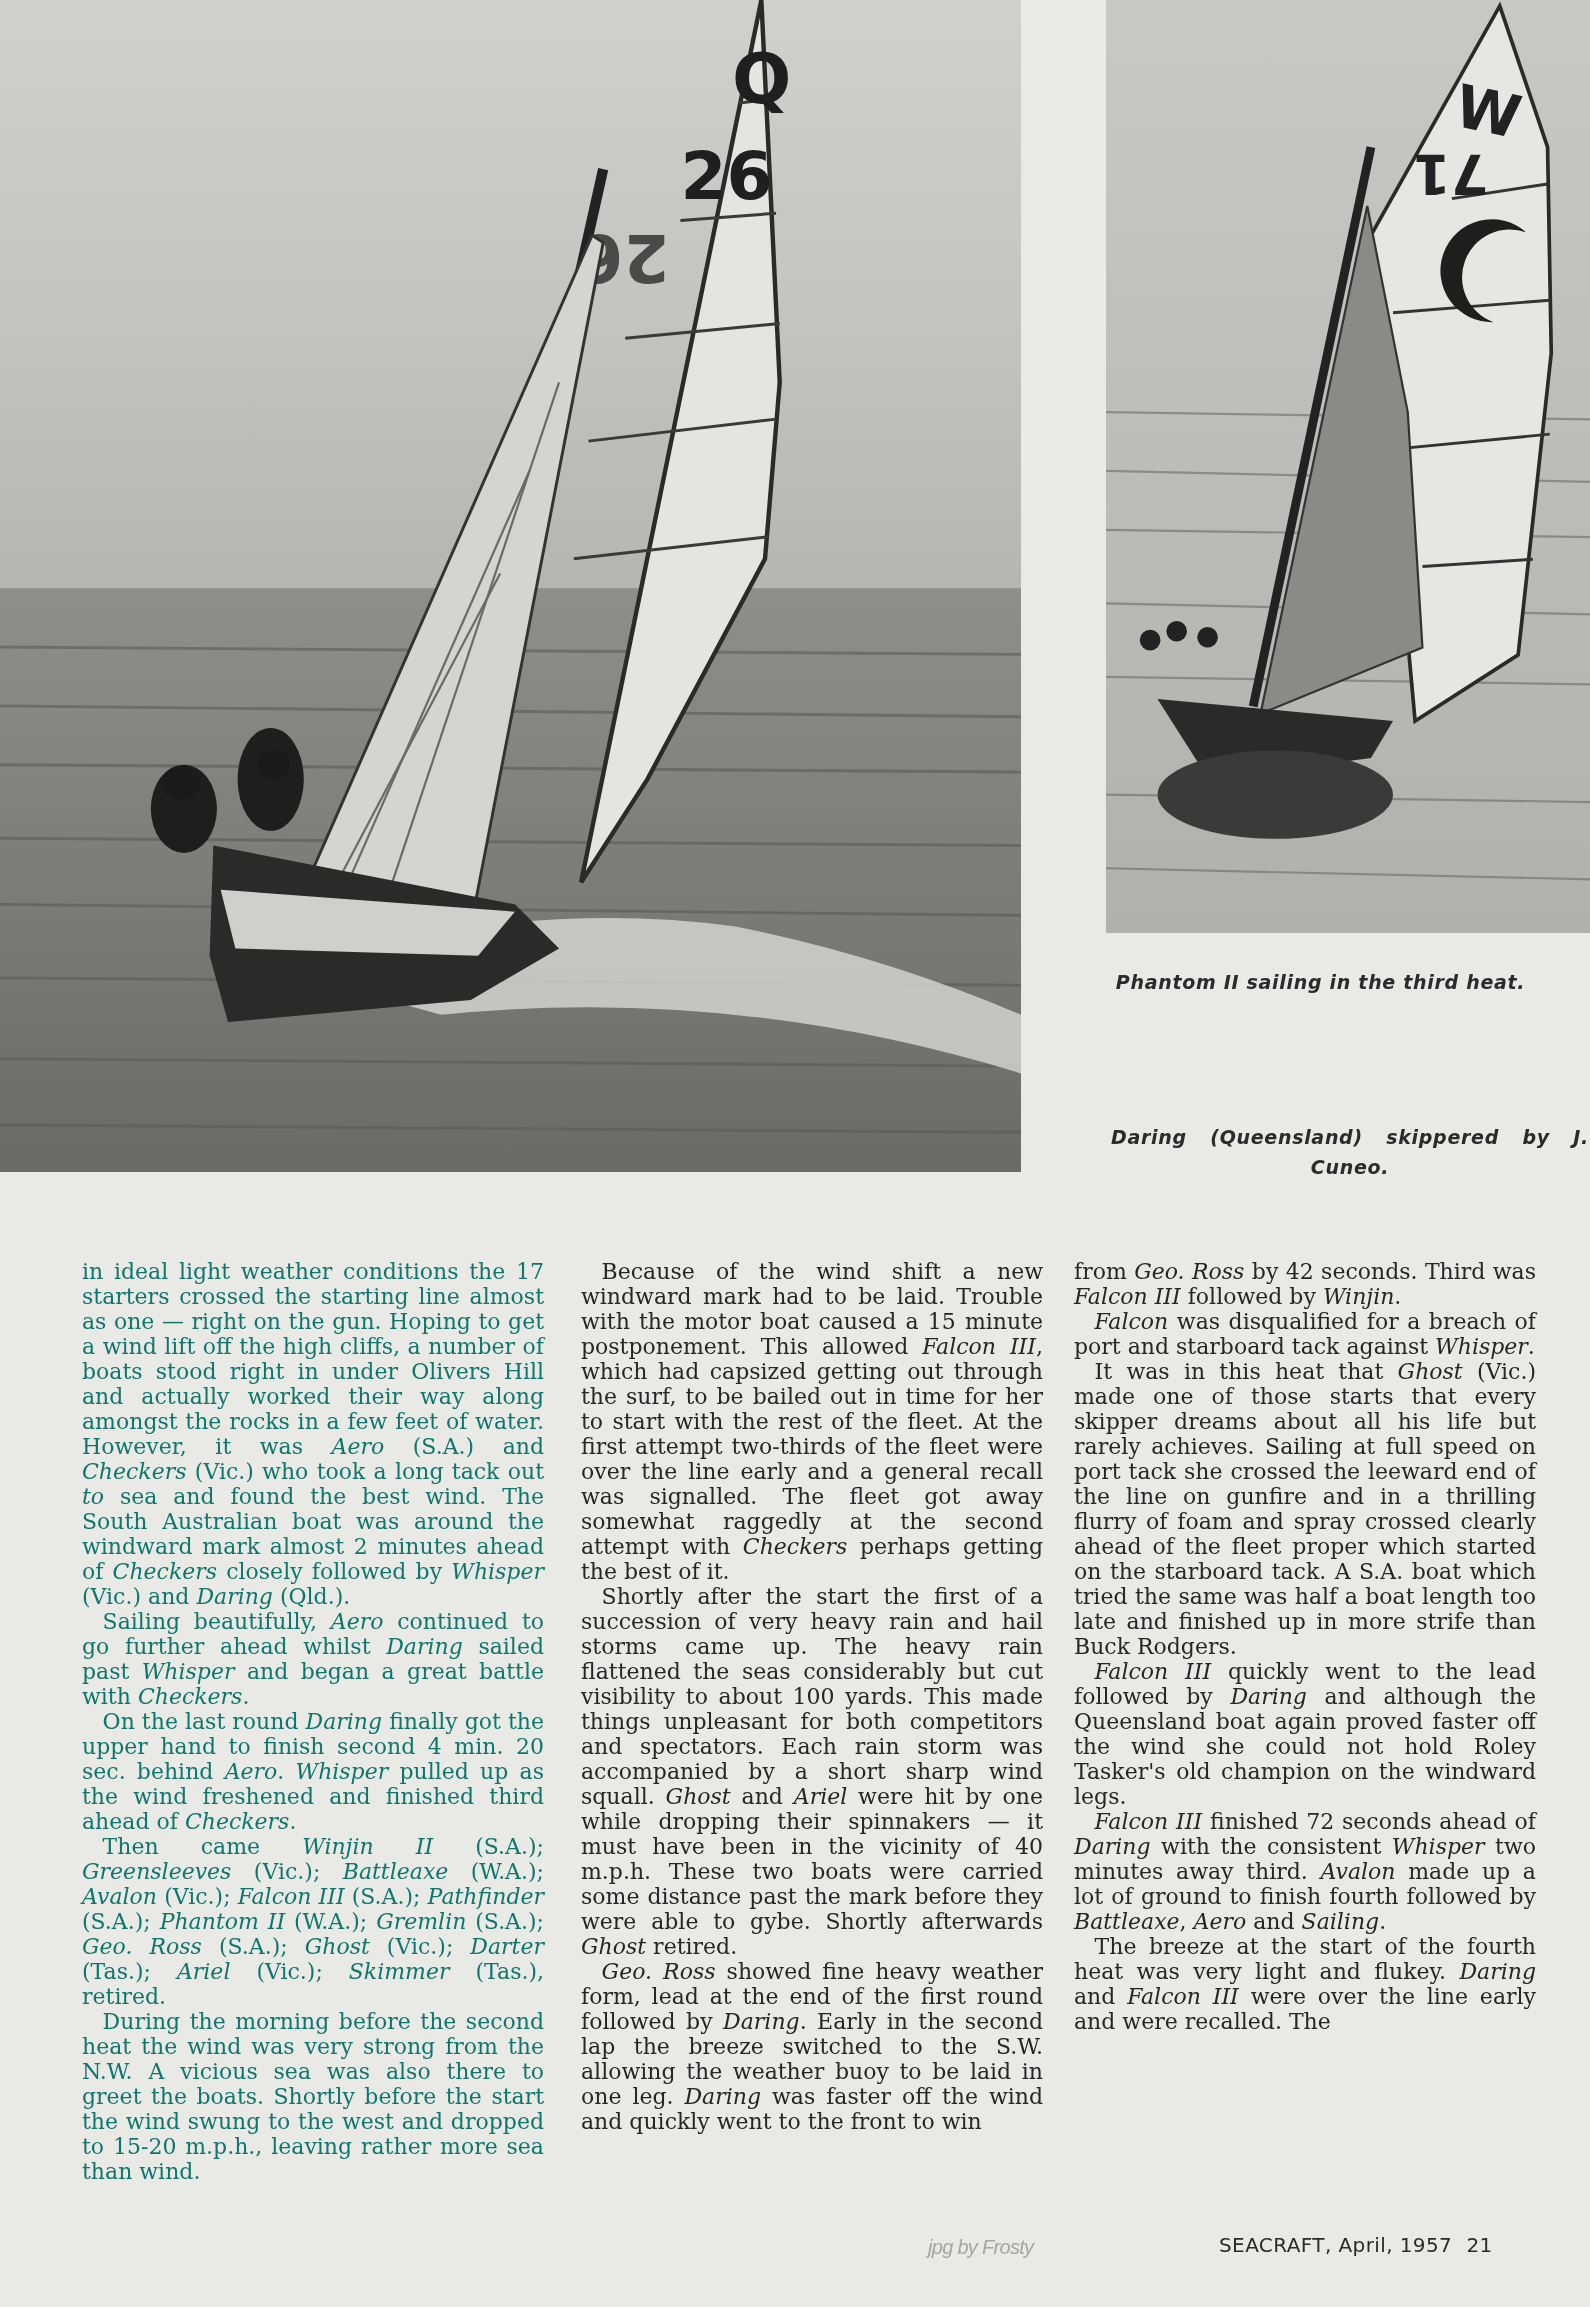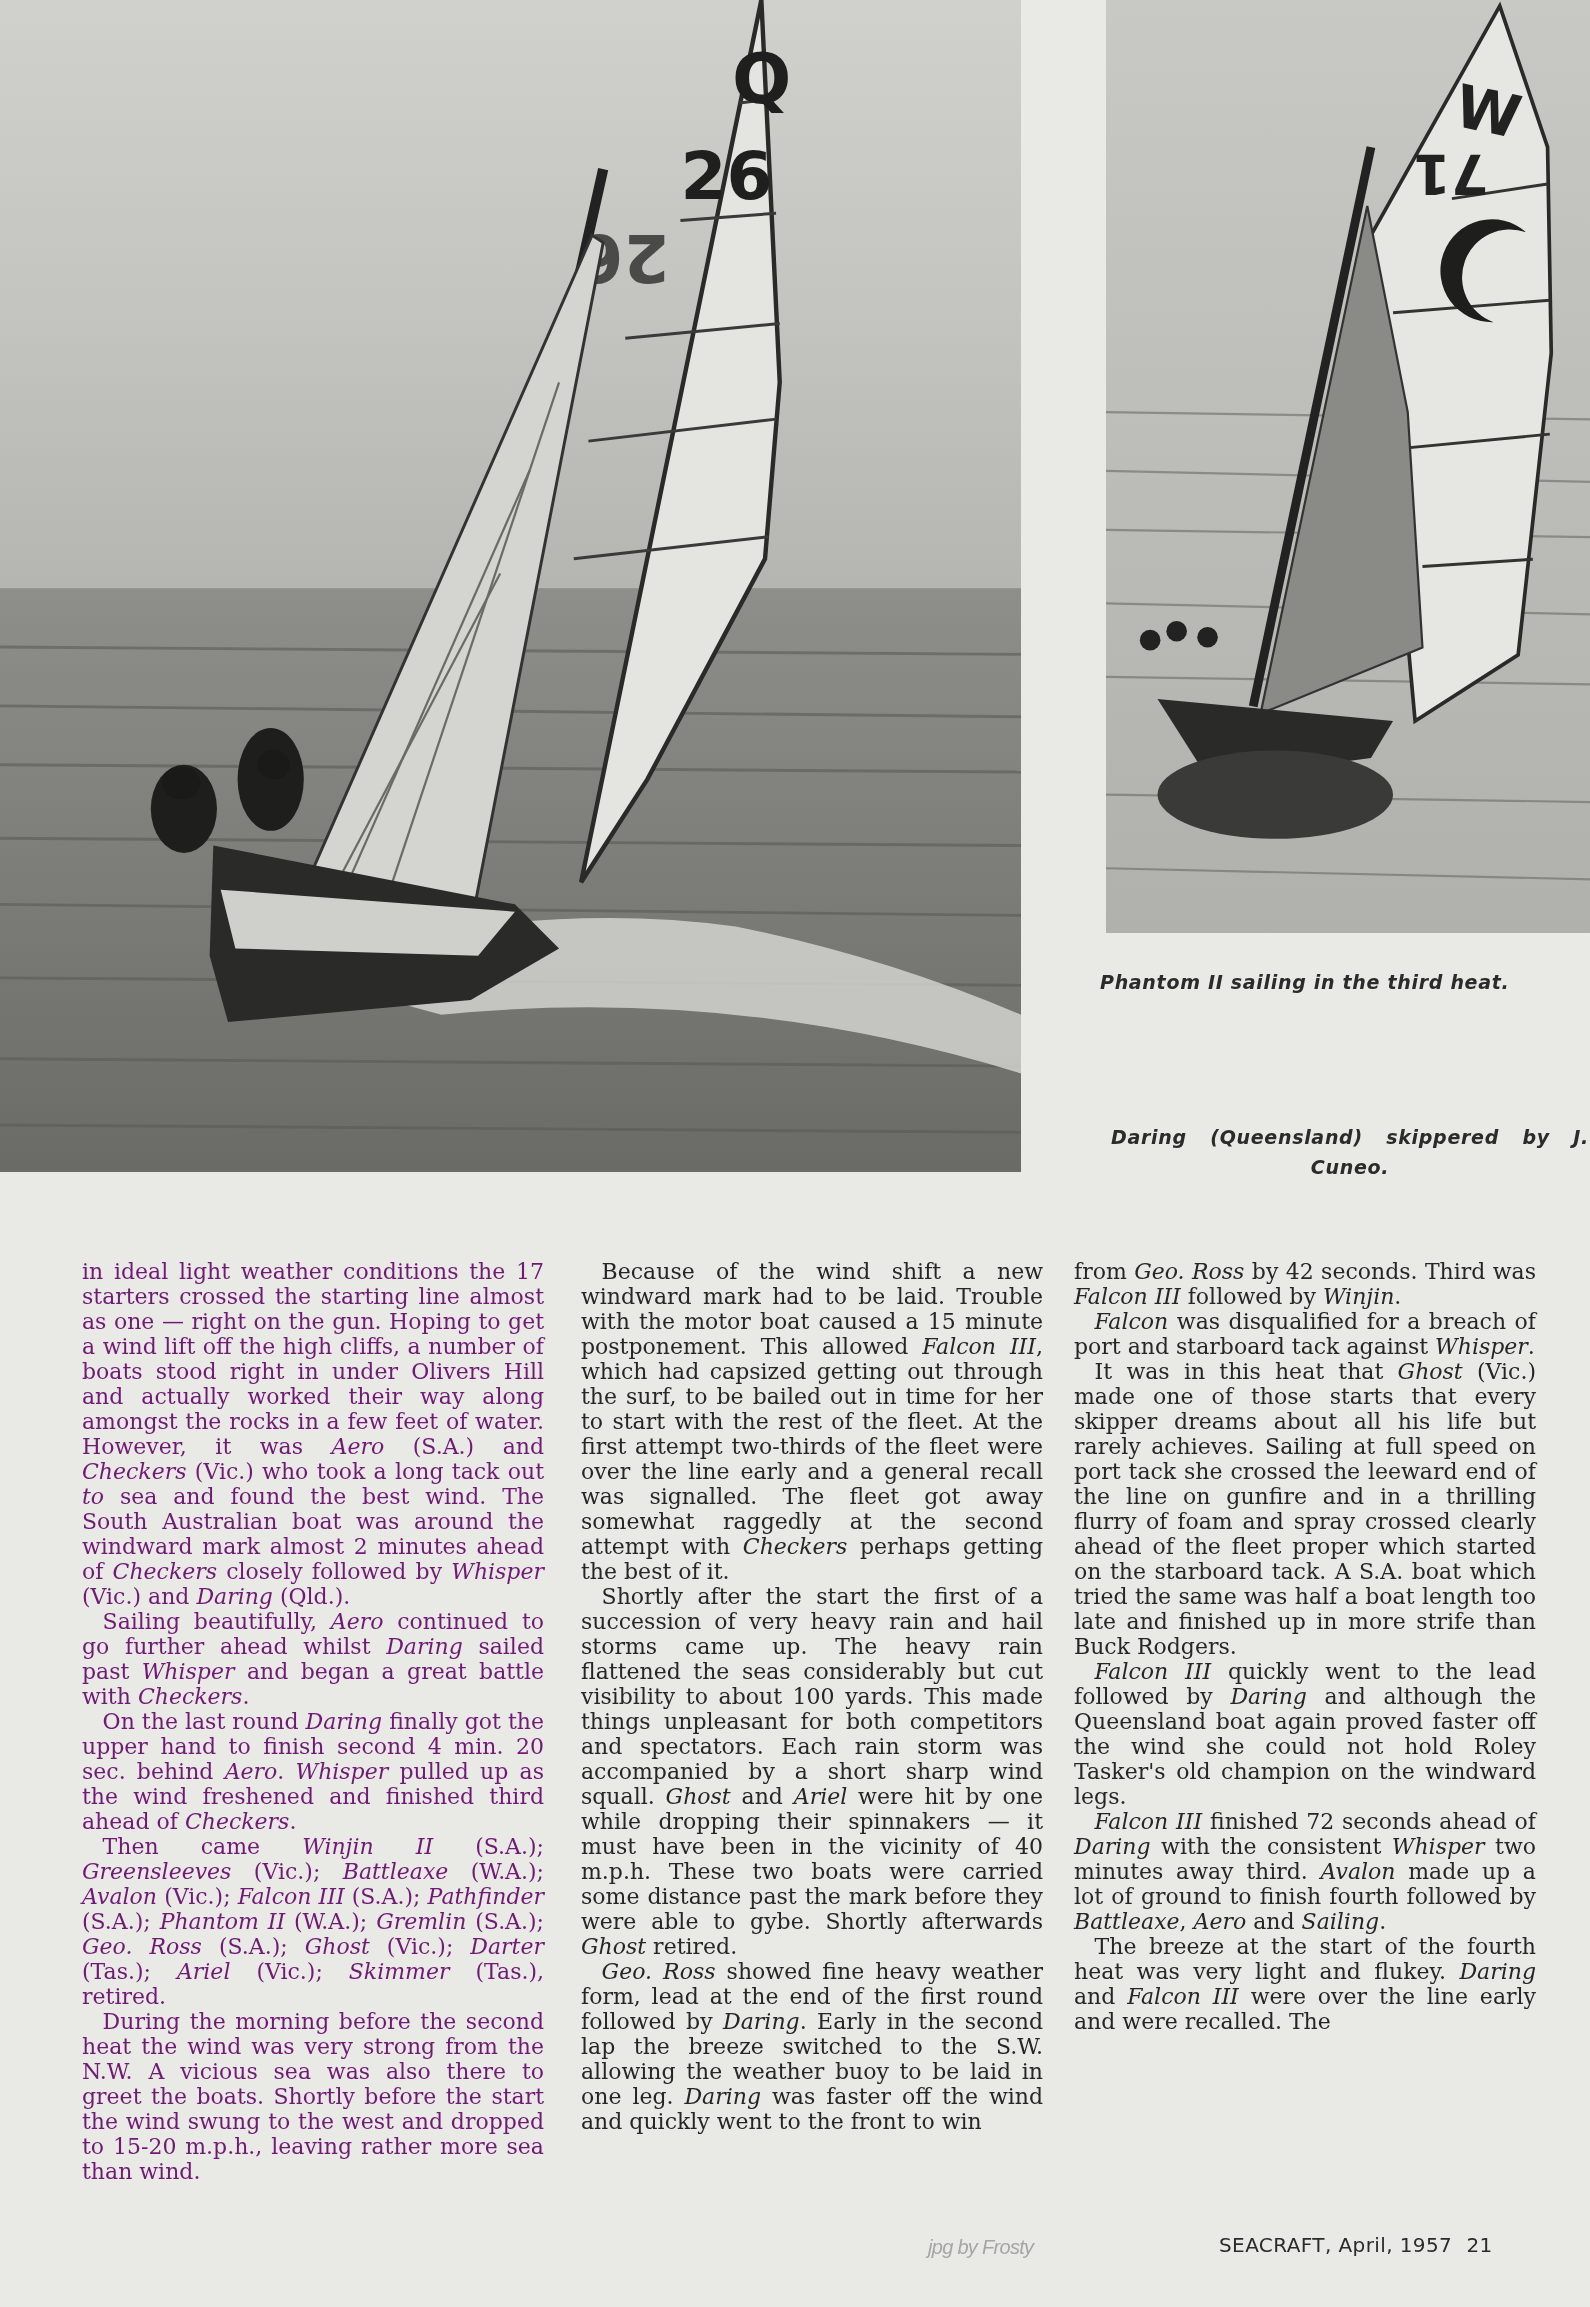--- a/index.html
+++ b/index.html
@@ -17,33 +17,33 @@
       repeating-linear-gradient(90deg, rgba(0,0,0,0.05) 0 1.5px, rgba(255,255,255,0) 1.5px 3.7px);
   }
   .photo svg { position: absolute; left: 0; top: 0; width: 100%; height: 100%; }
   #photo-main { left: 0; top: 0; width: 1021px; height: 1172px; }
   #photo-side { left: 1106px; top: 0; width: 485px; height: 933px; }
 
   .caption {
     position: absolute;
     font-family: "DejaVu Sans", "Liberation Sans", sans-serif;
     font-style: italic; font-weight: bold;
-    font-size: 19px; letter-spacing: 0.7px; color: #2b2b2b;
+    font-size: 19px; letter-spacing: 0.7px; color: #2b2b2b; text-align: center;
   }
   #caption-side { left: 1100px; top: 971px; width: 441px; }
   #caption-main { left: 1111px; top: 1122px; width: 478px; text-align: justify; text-align-last: center; line-height: 30px; }
 
   .col {
     position: absolute; top: 1259px; width: 462px;
     font-size: 22px; line-height: 25px;
     text-align: justify; hyphens: manual;
   }
   .col p { margin: 0; text-indent: 20.6px; }
   .col p.noindent { text-indent: 0; }
-  #col-1 { left: 82px; color: #701a75; }
+  #col-1 { left: 82px; color: #0f766e; }
   #col-2 { left: 581px; }
   #col-3 { left: 1074px; }
   .col em { font-style: italic; }
 
   #watermark {
     position: absolute; left: 928px; top: 2236px;
     font-family: Liberation Sans, sans-serif;
     font-style: italic; font-size: 20px; color: #a5a5a5; letter-spacing: -0.7px;
   }
   #footer {

